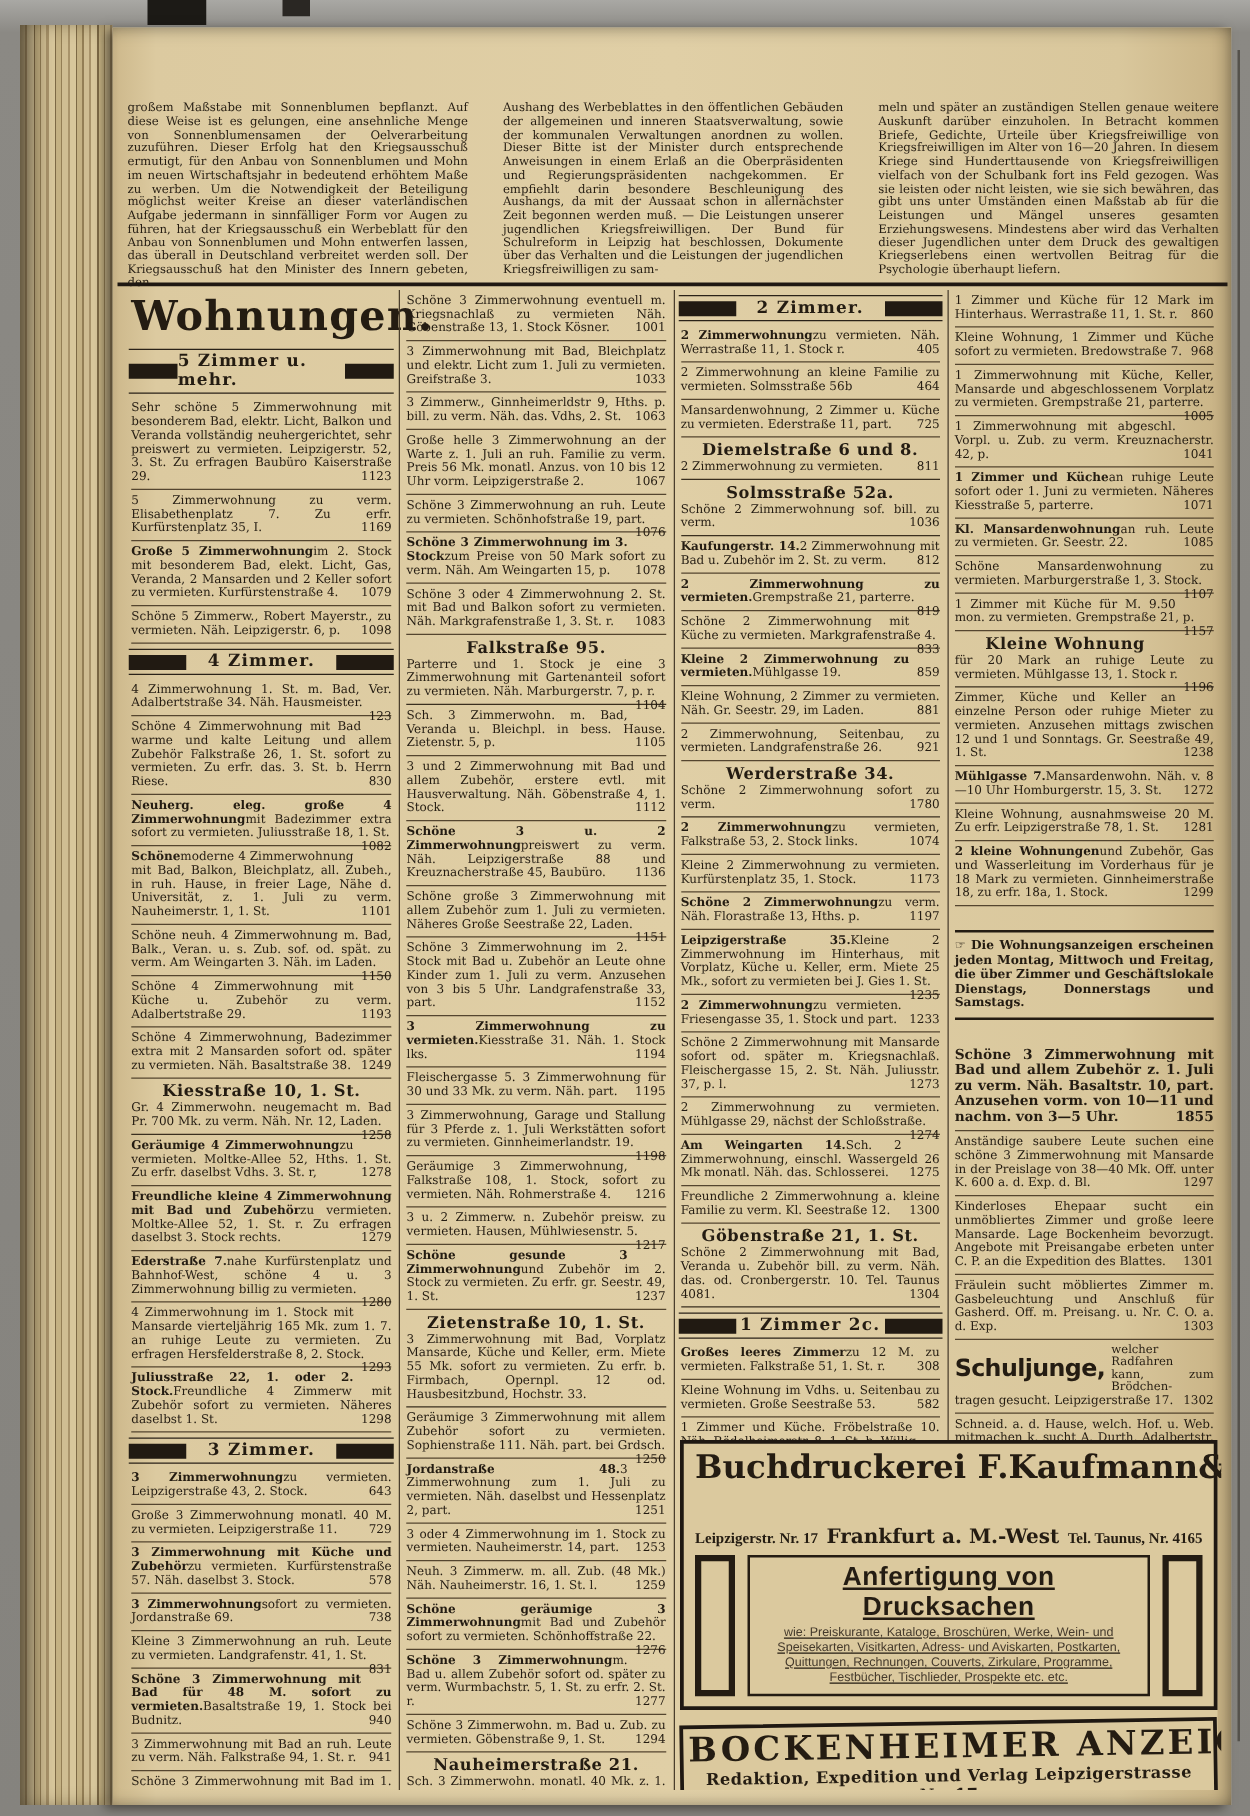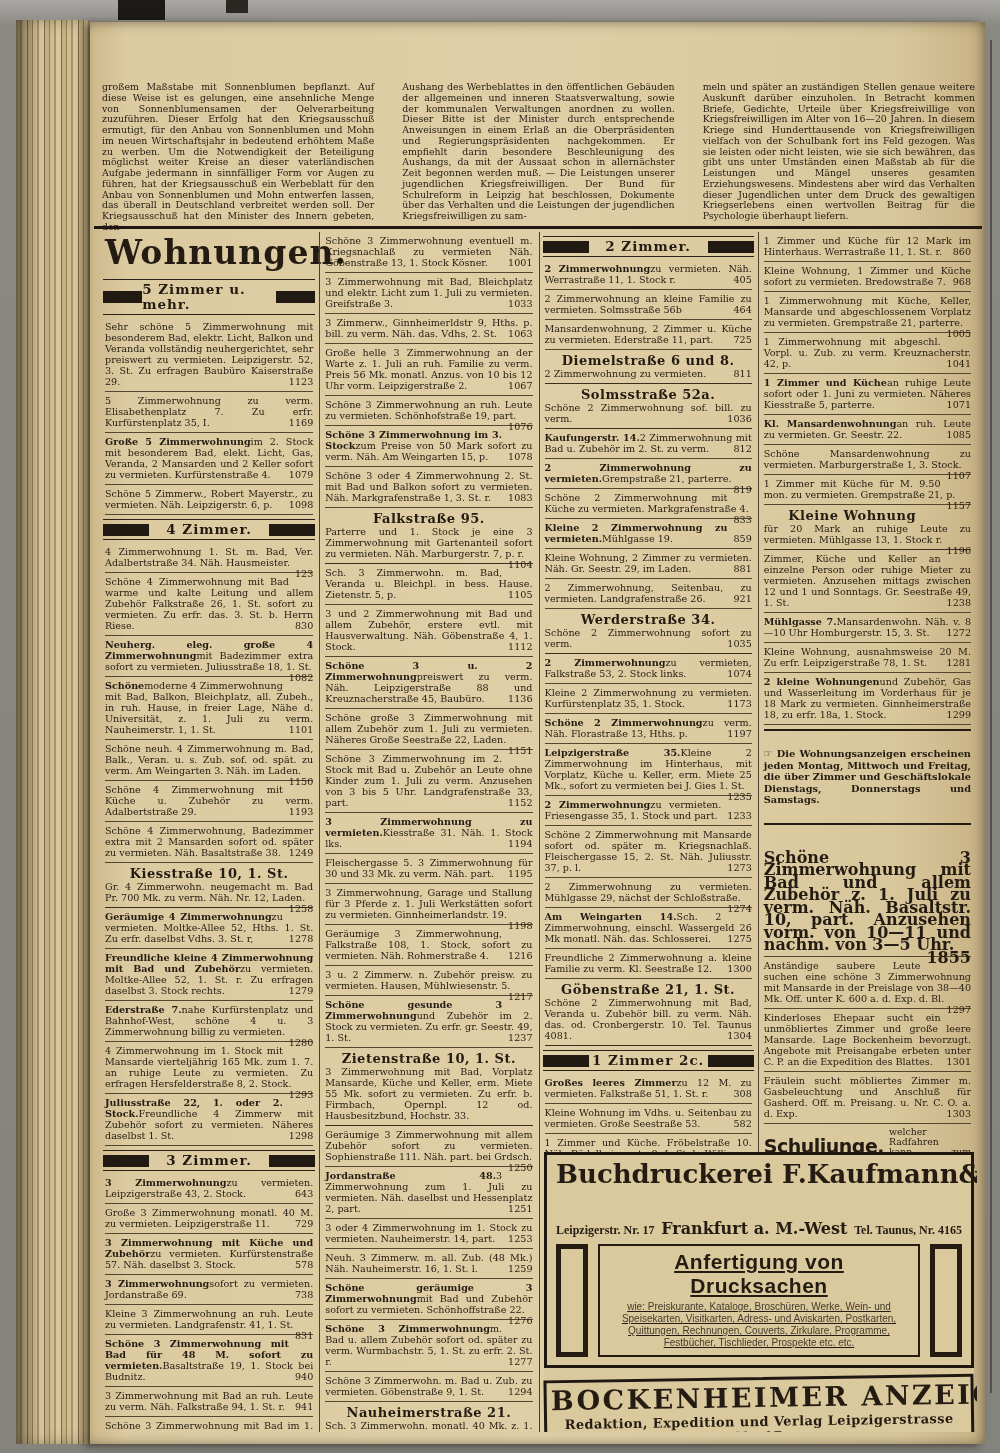--- a/index.html
+++ b/index.html
@@ -25,22 +25,22 @@
   .masthead{font-size:33px;font-weight:bold;text-align:center;letter-spacing:1px;margin:0 0 5px;line-height:42px;}
   .bar{display:flex;align-items:center;margin:4px -2px 3px;border-top:1px solid #2a2218;border-bottom:1px solid #2a2218;padding:2px 0;}
   .bar .blk{width:46px;height:12px;background:#211a12;}
   .bar .sp{flex:1;}
   .bar .lbl{font-weight:bold;font-size:13.5px;letter-spacing:1px;line-height:15px;}
   .ad{border-bottom:1px solid #54452f;padding:3px 0 4px;font-size:9.6px;line-height:11px;text-align:justify;}
   .ad .lead{font-weight:bold;}
   .ad .ref{float:right;margin-left:6px;}
   .ad .head{font-weight:bold;text-align:center;font-size:13px;letter-spacing:.5px;line-height:15px;}
   .headad{border-bottom:1.5px solid #3a2f1f;}
-  .allbold .body{font-weight:bold;font-size:16px;line-height:12.5px;margin-top:20px;}
-  .notice{border-top:2px solid #241c12;border-bottom:2px solid #241c12;font-weight:bold;padding:17px 0;margin:4px 0;
+  .allbold .body{font-weight:bold;font-size:11px;line-height:12.5px;}
+  .notice{border-top:2px solid #241c12;border-bottom:2px solid #241c12;font-weight:bold;padding:5px 0;margin:19px 0;
           font-size:9.8px;line-height:11.6px;text-align:justify;}
   .notice .hand{font-family:"DejaVu Sans",sans-serif;}
   .display .drow{display:flex;align-items:center;gap:5px;}
   .display .big{font-size:19px;font-weight:bold;font-family:"DejaVu Sans",sans-serif;letter-spacing:-.5px;}
   .display .side{font-size:9.3px;line-height:10px;}
   .promo{border-top:3px double #241c12;text-align:center;padding:5px 0 3px;}
   .promo .p1{font-size:16.5px;font-weight:bold;letter-spacing:.5px;}
   .promo .p2{font-size:8.5px;font-weight:bold;margin:2px 0 1px;}
   .promo .p3{font-size:15px;font-weight:bold;letter-spacing:1.5px;}
   .promo .p4{font-size:9.5px;font-weight:bold;}
@@ -307,21 +307,21 @@
             <div class="body"><span class="lead">Kleine 2 Zimmerwohnung zu vermieten.</span><span>Mühlgasse 19.</span><span class="ref">859</span></div>
           </div>
           <div class="ad">
             <div class="body"><span>Kleine Wohnung, 2 Zimmer zu vermieten. Näh. Gr. Seestr. 29, im Laden.</span><span class="ref">881</span></div>
           </div>
           <div class="ad">
             <div class="body"><span>2 Zimmerwohnung, Seitenbau, zu vermieten. Landgrafenstraße 26.</span><span class="ref">921</span></div>
           </div>
           <div class="ad headad">
             <div class="head">Werderstraße 34.</div>
-            <div class="body"><span>Schöne 2 Zimmerwohnung sofort zu verm.</span><span class="ref">1035</span></div>
+            <div class="body"><span>Schöne 2 Zimmerwohnung sofort zu verm.</span><span class="ref">1780</span></div>
           </div>
           <div class="ad">
             <div class="body"><span class="lead">2 Zimmerwohnung</span><span>zu vermieten, Falkstraße 53, 2. Stock links.</span><span class="ref">1074</span></div>
           </div>
           <div class="ad">
             <div class="body"><span>Kleine 2 Zimmerwohnung zu vermieten. Kurfürstenplatz 35, 1. Stock.</span><span class="ref">1173</span></div>
           </div>
           <div class="ad">
             <div class="body"><span class="lead">Schöne 2 Zimmerwohnung</span><span>zu verm. Näh. Florastraße 13, Hths. p.</span><span class="ref">1197</span></div>
           </div>

